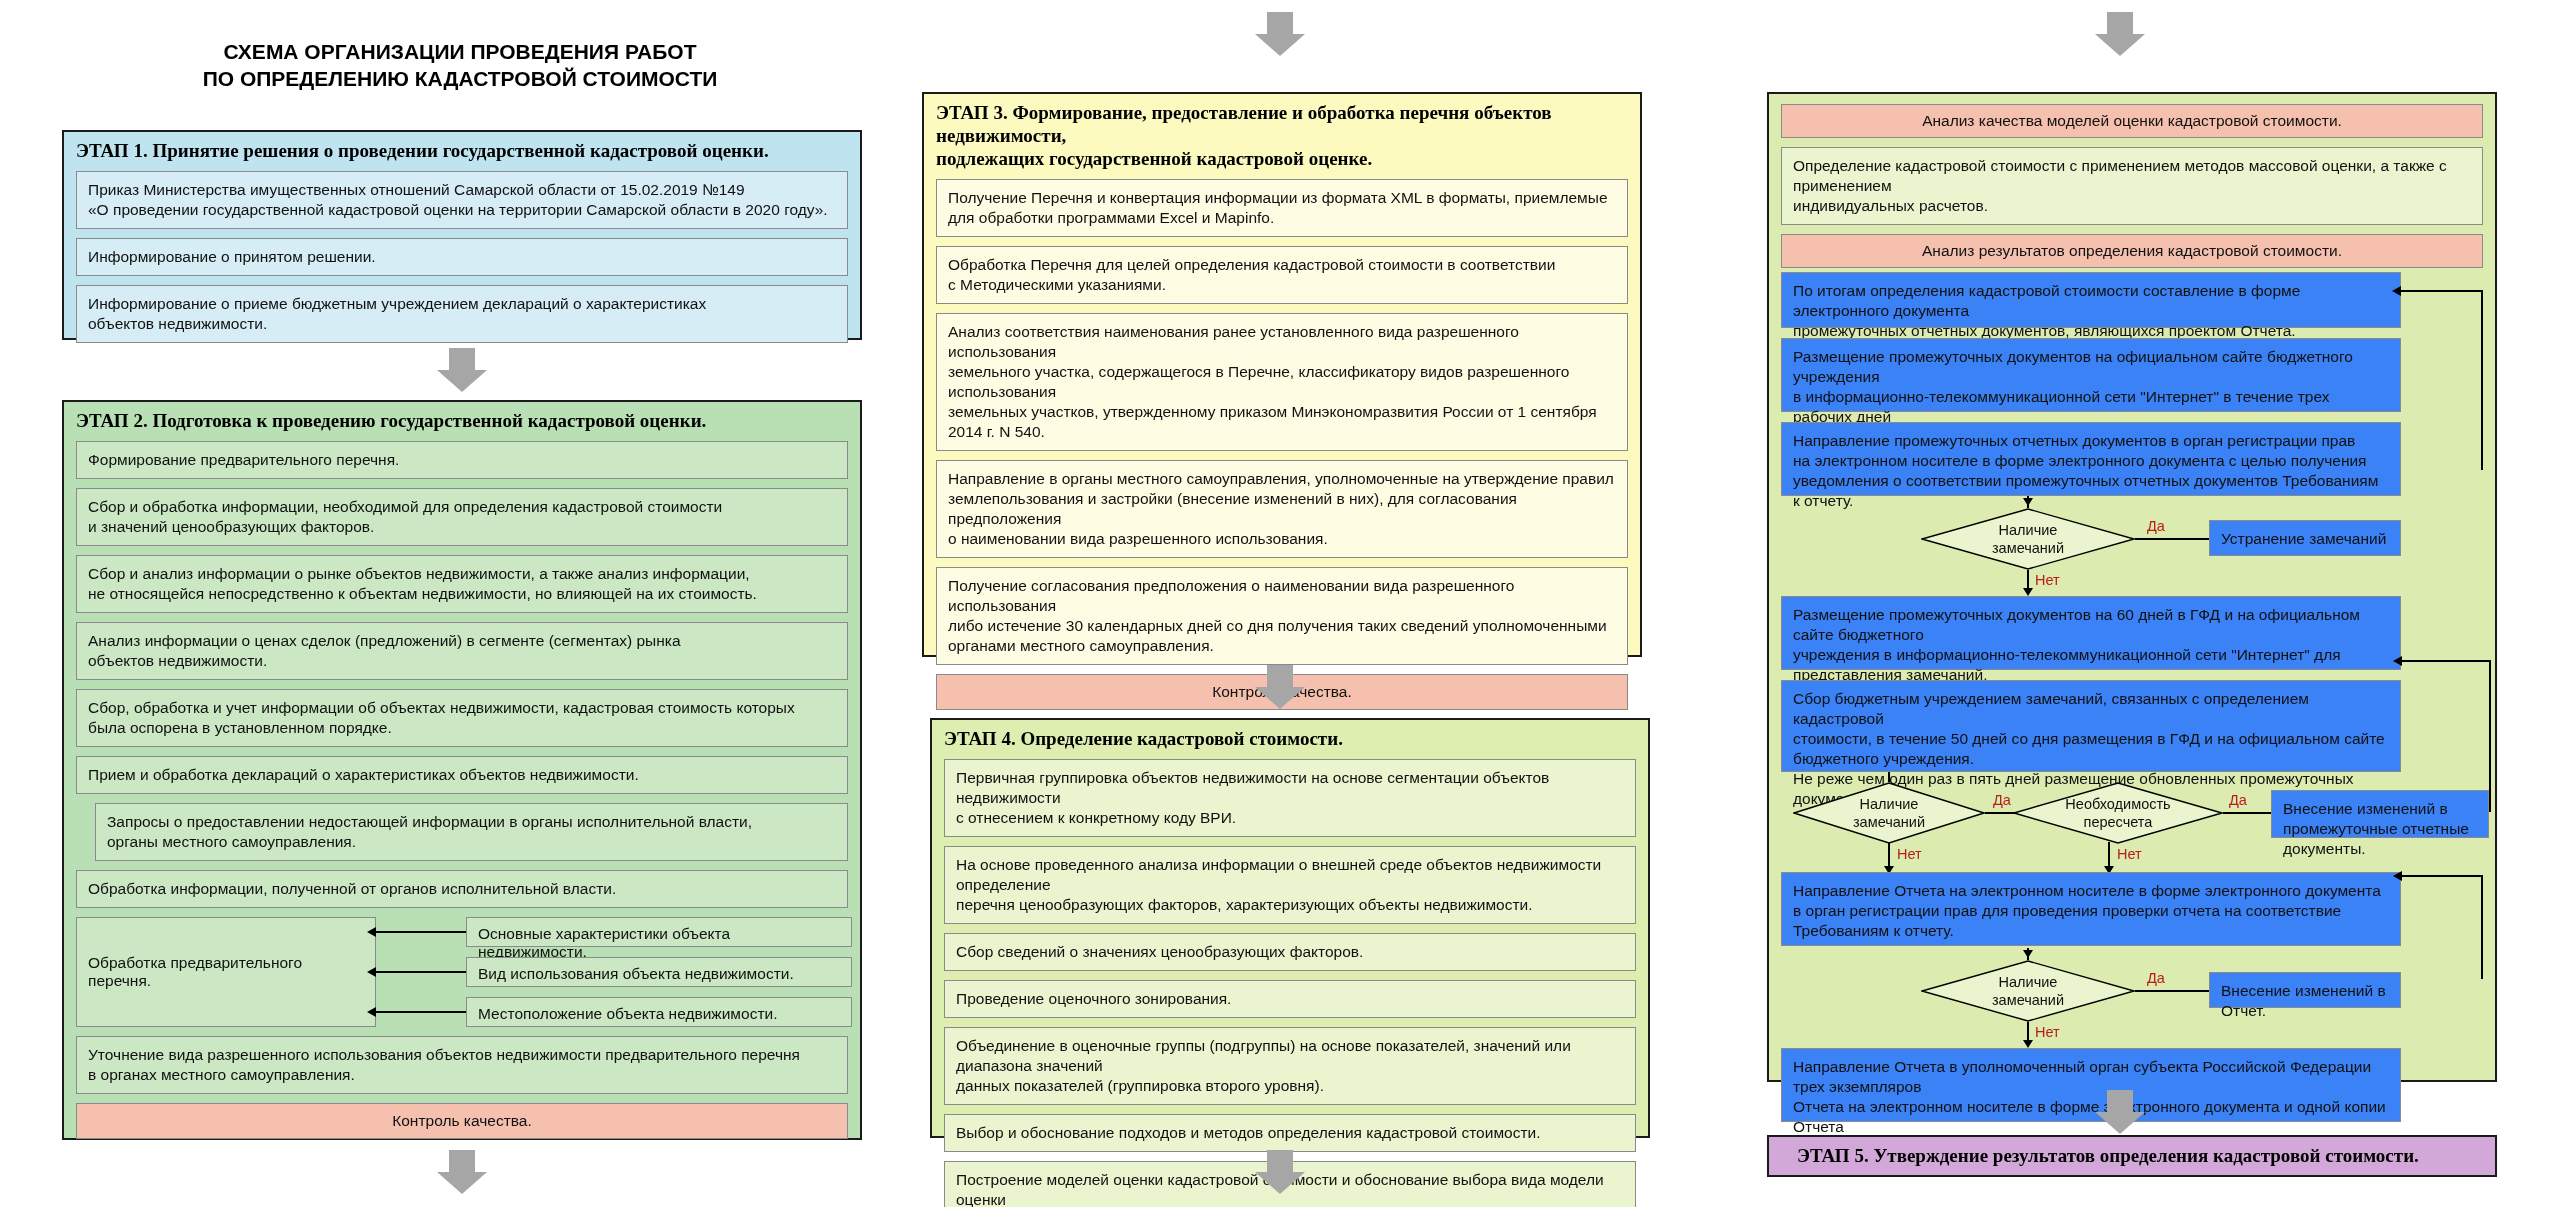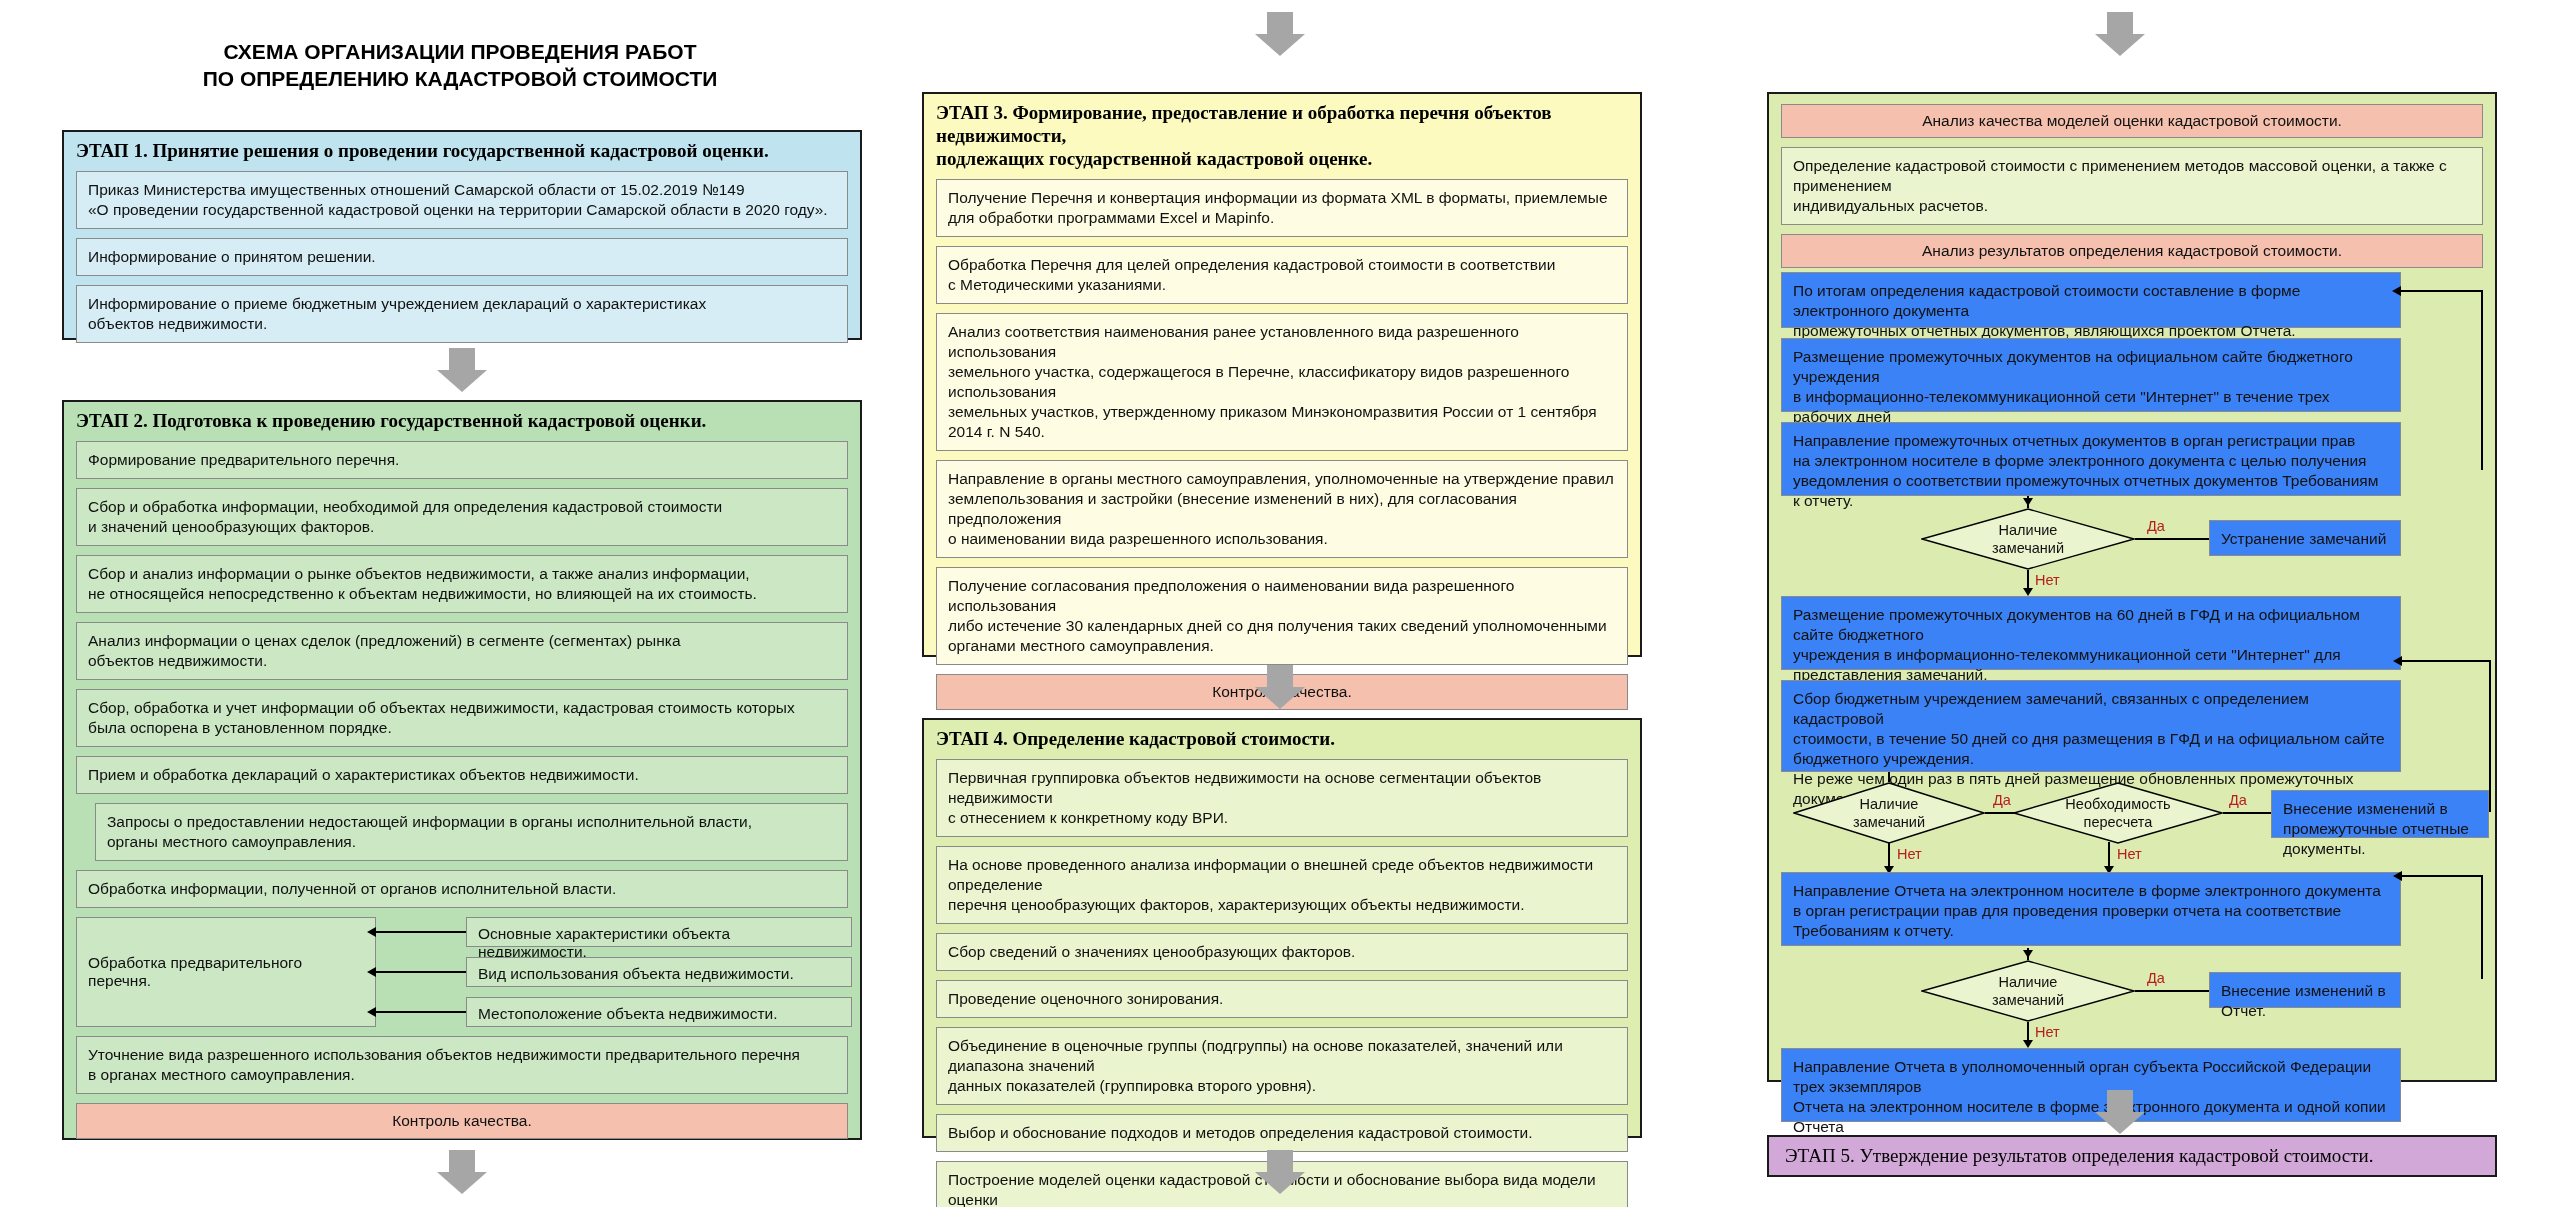--- a/index.html
+++ b/index.html
@@ -12,21 +12,21 @@
 
   
   .stage{position:absolute;border:2px solid #1a1a1a;box-sizing:border-box;}
   .stage-hd{font-family:"Liberation Serif",serif;font-weight:bold;font-size:19px;
             color:#000;padding:7px 12px 9px 12px;line-height:23px;}
   .stage-body{padding:0 12px 12px 12px;}
 
   .s1{background:#bfe4ef;}
   .s2{background:#b9dfb4;}
   .s3{background:#fdfac0;}
-  .s4{background:#ddeeb0;}
+  .s4{background:#ddeeb0;margin-left:8px;}
   .s345{background:#dcebb0;}
 
   
   .item{border:1px solid #8a8a8a;box-sizing:border-box;margin-bottom:9px;
         padding:8px 11px;font-size:15.5px;line-height:20px;color:#111;}
   .item:last-child{margin-bottom:0;}
   .i1{background:#d7edf5;}
   .i2{background:#cbe7c4;}
   .i3{background:#fefce3;}
   .i4{background:#eaf4cf;}
@@ -64,22 +64,22 @@
       display:flex;flex-direction:column;align-items:center;justify-content:center;
       font-size:14.5px;line-height:18px;color:#111;text-align:center;}
   .edgelabel{position:absolute;font-size:14.5px;color:#b91c1c;}
   .ln{position:absolute;background:#000;}
   .arrowdown{position:absolute;width:0;height:0;
       border-left:5px solid transparent;border-right:5px solid transparent;border-top:8px solid #000;}
   .arrowleft{position:absolute;width:0;height:0;
       border-top:5px solid transparent;border-bottom:5px solid transparent;border-right:9px solid #000;}
 
   .stage5{position:absolute;border:2px solid #1a1a1a;background:#d2a8d8;box-sizing:border-box;
-          display:flex;align-items:center;padding-left:16px;
-          font-family:"Liberation Serif",serif;font-weight:normal;font-size:19px;color:#000;}
+          display:flex;align-items:center;padding-left:28px;
+          font-family:"Liberation Serif",serif;font-weight:bold;font-size:19px;color:#000;}
 </style>
 </head>
 <body>
 
 <div class="canvas">
 
   <div class="title">
     <div>СХЕМА ОРГАНИЗАЦИИ ПРОВЕДЕНИЯ РАБОТ</div>
     <div>ПО ОПРЕДЕЛЕНИЮ КАДАСТРОВОЙ СТОИМОСТИ</div>
   </div>

